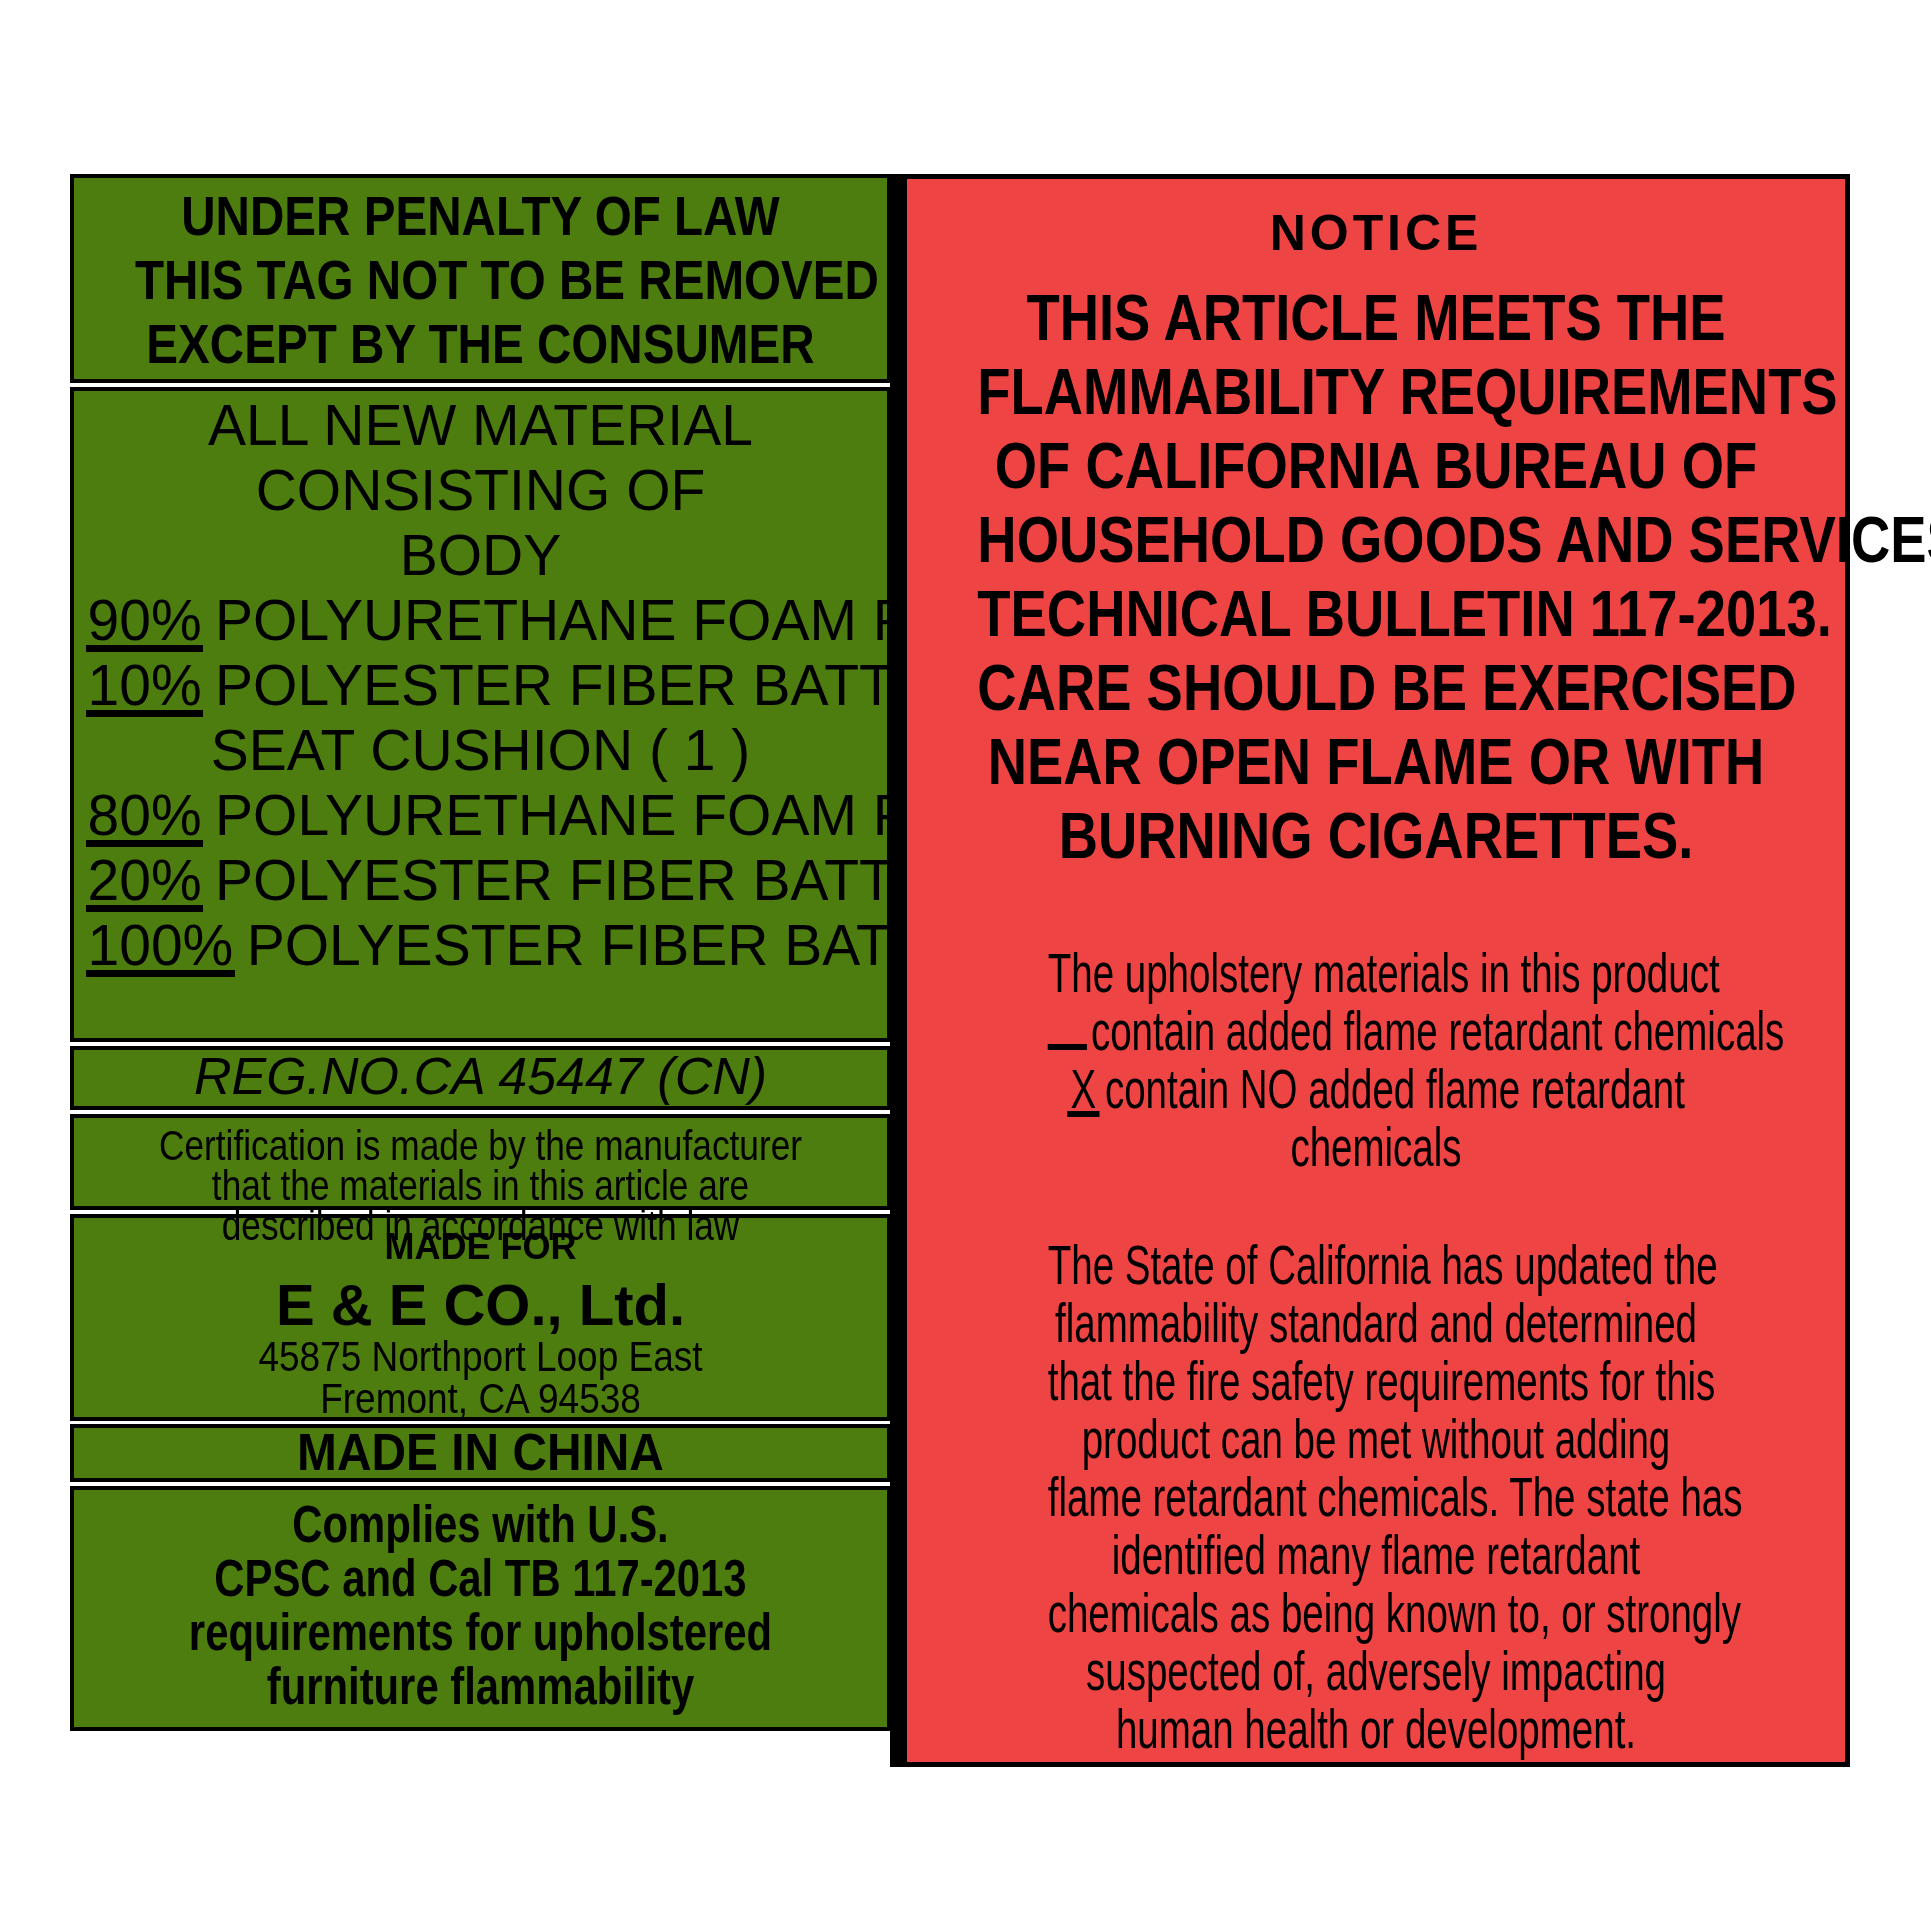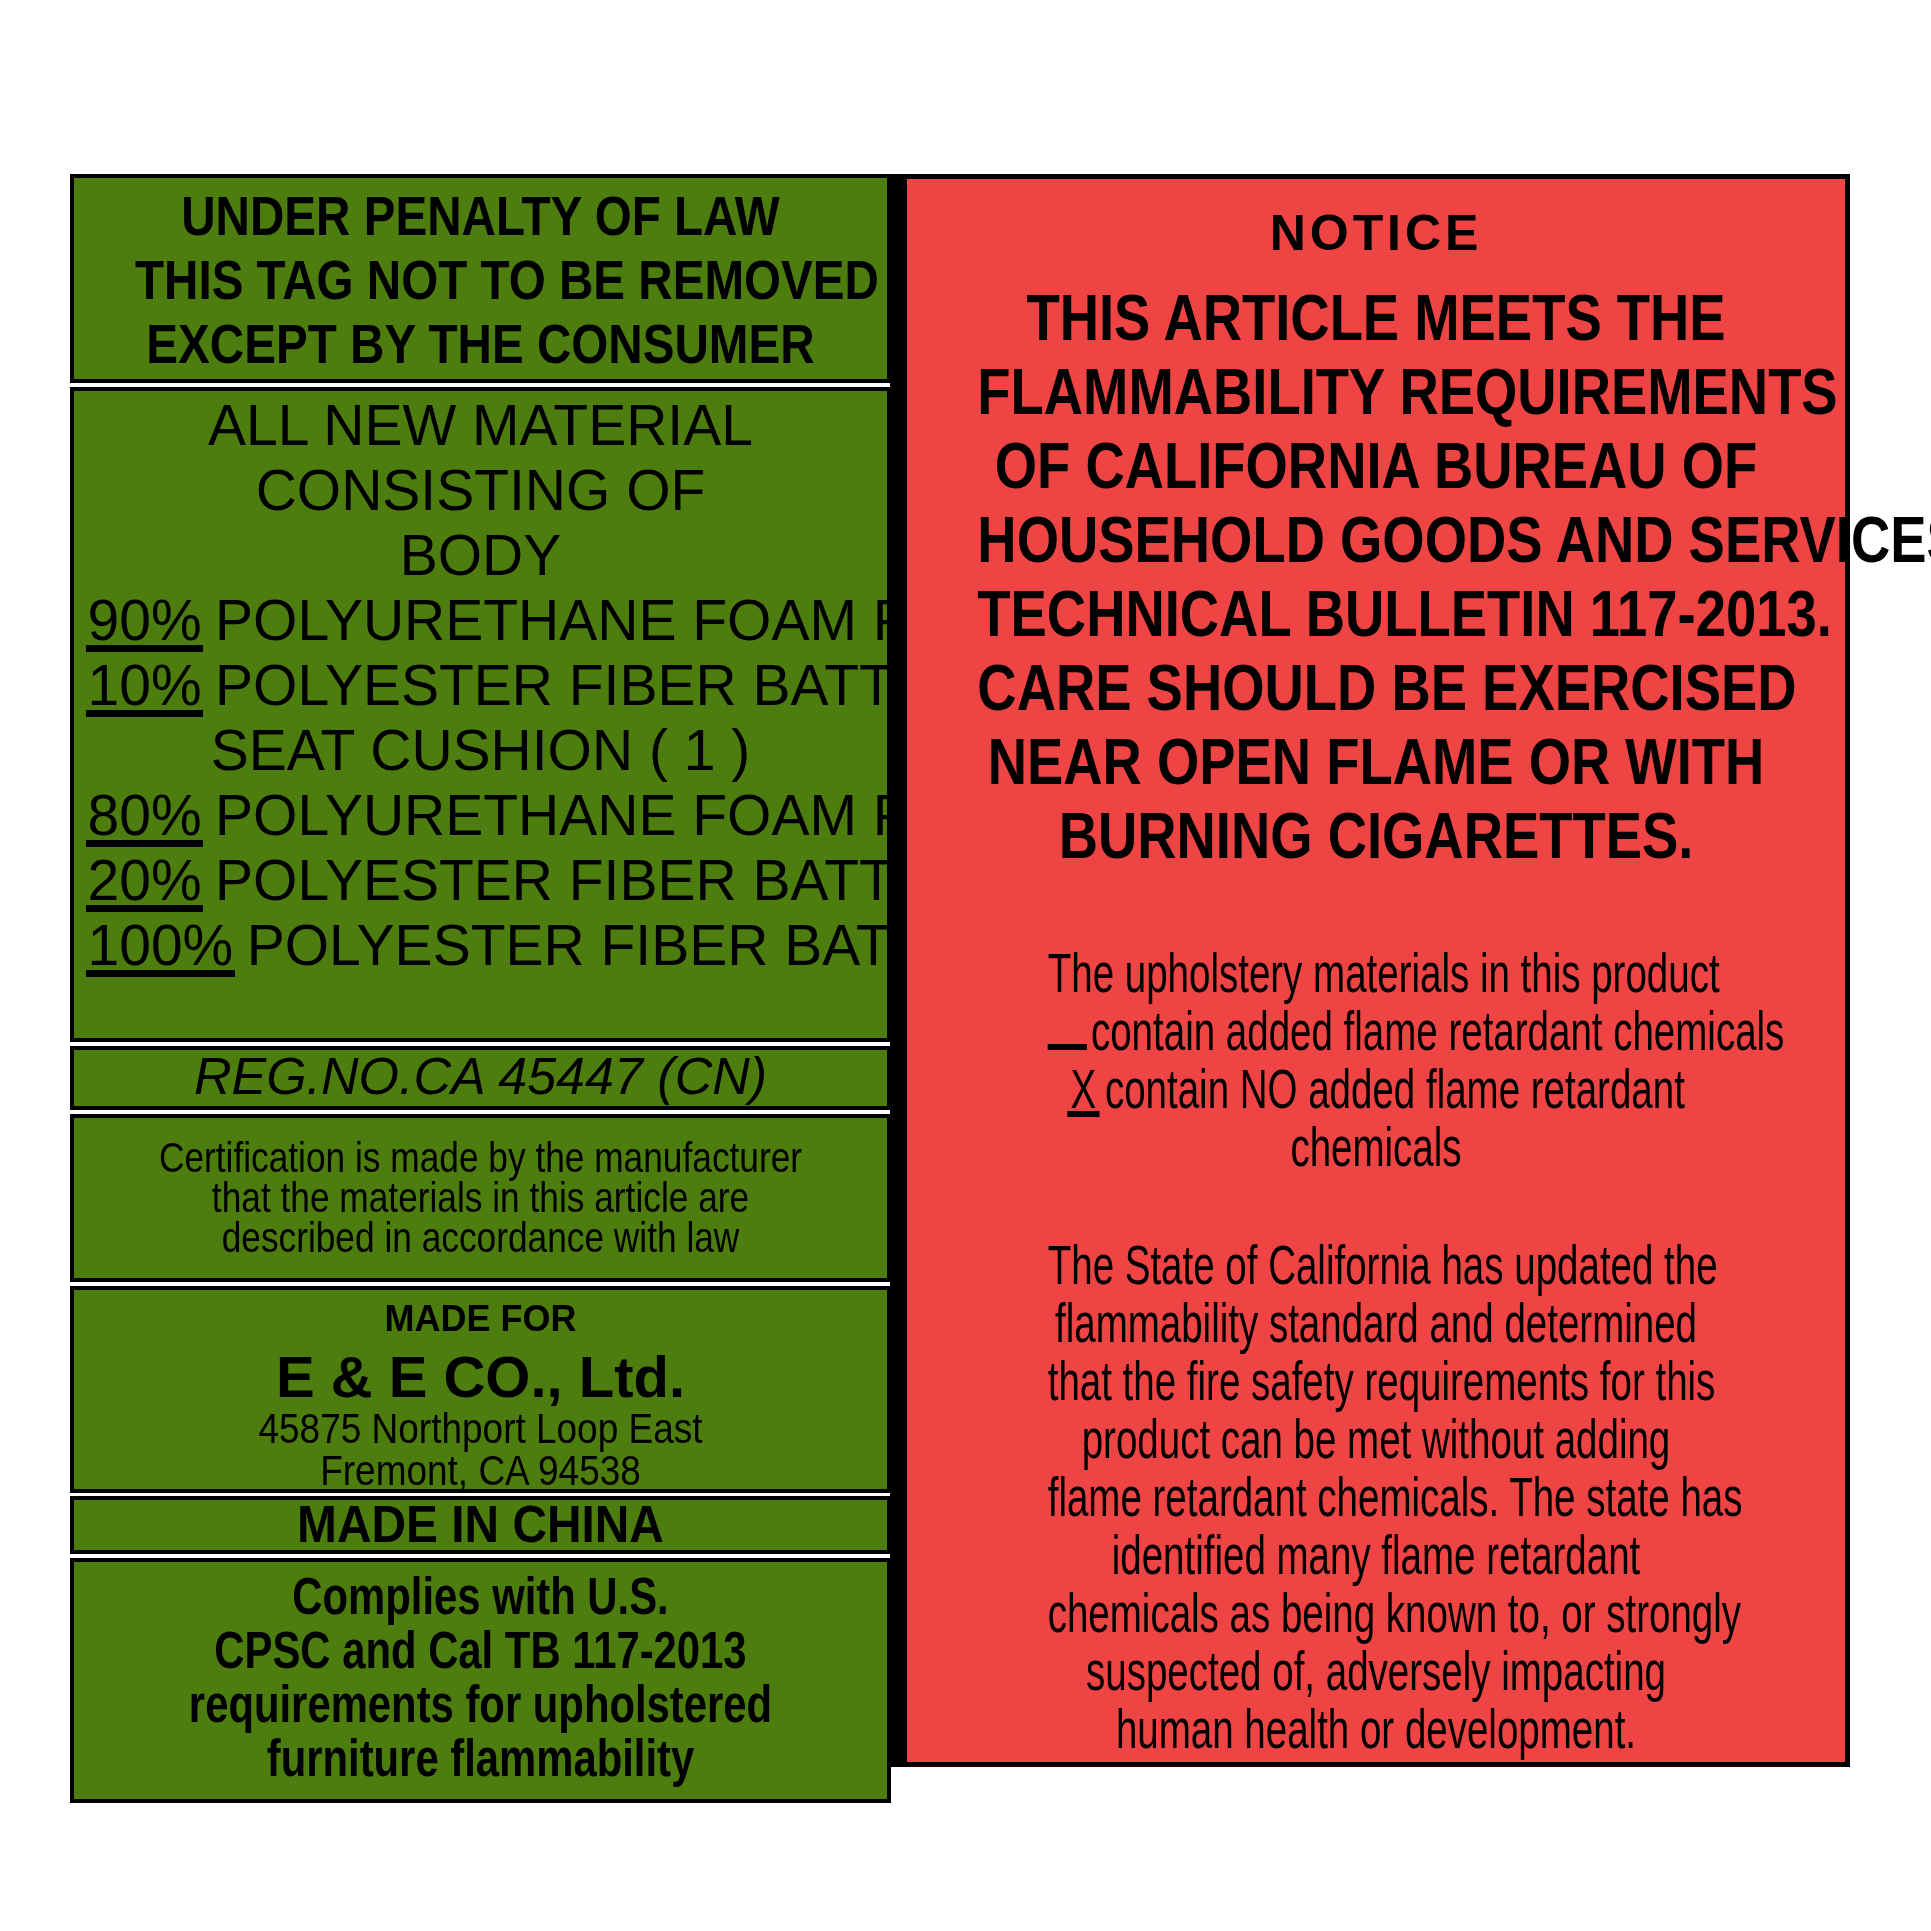--- a/index.html
+++ b/index.html
@@ -26,21 +26,21 @@
   }
   .sec-materials{height:655px;padding-top:1.9px;}
   .mat-line{font-size:57px;line-height:65px;white-space:nowrap;}
   .mat-left{text-align:left;padding-left:11.6px;}
   .pct{
     display:inline-block;border-bottom:7.7px solid #000;
     line-height:48px;margin-right:11.6px;padding:0 1.9px 1px 1.9px;
   }
   .sec-reg{height:64px;}
   .reg-line{font-size:52px;line-height:52px;white-space:nowrap;font-style:italic;}
-  .sec-cert{height:168px;padding-top:20px;}
+  .sec-cert{height:96px;padding-top:8px;}
   .cert-line{
     font-size:42px;line-height:40px;white-space:nowrap;
     transform:scaleX(.84);transform-origin:center;
   }
   .sec-madefor{height:207px;}
   .madefor-title{font-size:36px;font-weight:bold;line-height:56px;margin-top:1.9px;}
   .madefor-company{font-size:58px;font-weight:bold;line-height:60px;}
   .madefor-addr{
     font-size:43px;line-height:42px;white-space:nowrap;
     transform:scaleX(.86);transform-origin:center;

